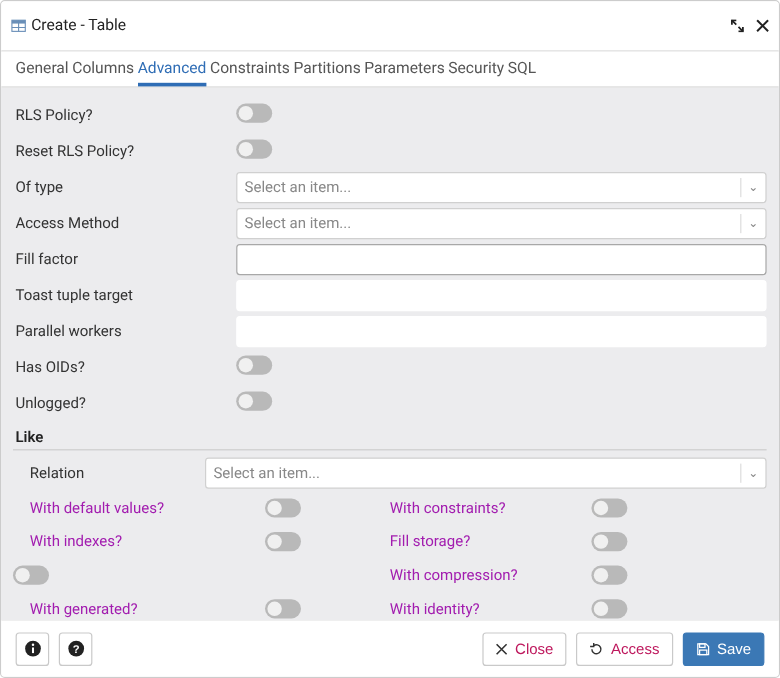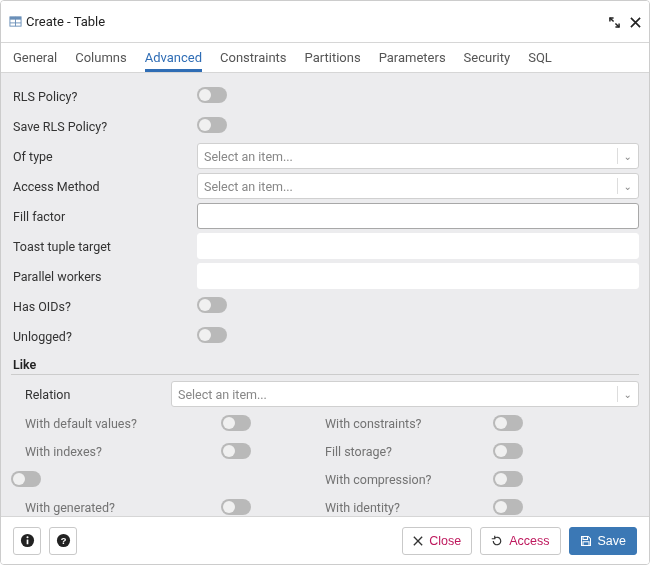--- a/index.html
+++ b/index.html
@@ -30,21 +30,21 @@
   }
   .titlebar .title {
     flex: 1;
     font-size: 13px;
     color: #222;
   }
   .win-controls { display: flex; gap: 10px; align-items: center; }
   .win-controls span { cursor: pointer; color: #222; }
   .tabs {
     display: flex;
-    gap: 18px;
+    gap: 3px;
     padding: 0 12px;
     height: 30px;
     align-items: center;
     border-bottom: 1px solid #d6d6d6;
     background: #fff;
     font-size: 13px;
   }
   .tab {
     color: #555;
     height: 100%;
@@ -145,21 +145,21 @@
     min-height: 28px;
   }
   .dual .cell {
     display: flex;
     align-items: center;
     flex: 1;
   }
   .dual .cell .dlabel {
     width: 210px;
     font-size: 12.5px;
-    color: #737373;
+    color: #a21caf;
     padding-left: 14px;
   }
   .dual .cell:nth-child(2) .dlabel { width: 168px; padding-left: 0; }
   .footer {
     display: flex;
     align-items: center;
     height: 48px;
     padding: 0 12px;
     border-top: 1px solid #d6d6d6;
     background: #fff;
@@ -238,21 +238,21 @@
 </div>
 
 <div class="form">
 
   <div class="row">
     <div class="label">RLS Policy?</div>
     <div class="control"><span class="toggle"></span></div>
   </div>
 
   <div class="row">
-    <div class="label">Save RLS Policy?</div>
+    <div class="label">Reset RLS Policy?</div>
     <div class="control"><span class="toggle"></span></div>
   </div>
 
   <div class="row">
     <div class="label">Of type</div>
     <div class="control">
       <div class="select">
         <span class="s-text">Select an item...</span>
         <span class="s-divider"></span>
         <span class="chev">⌄</span>

